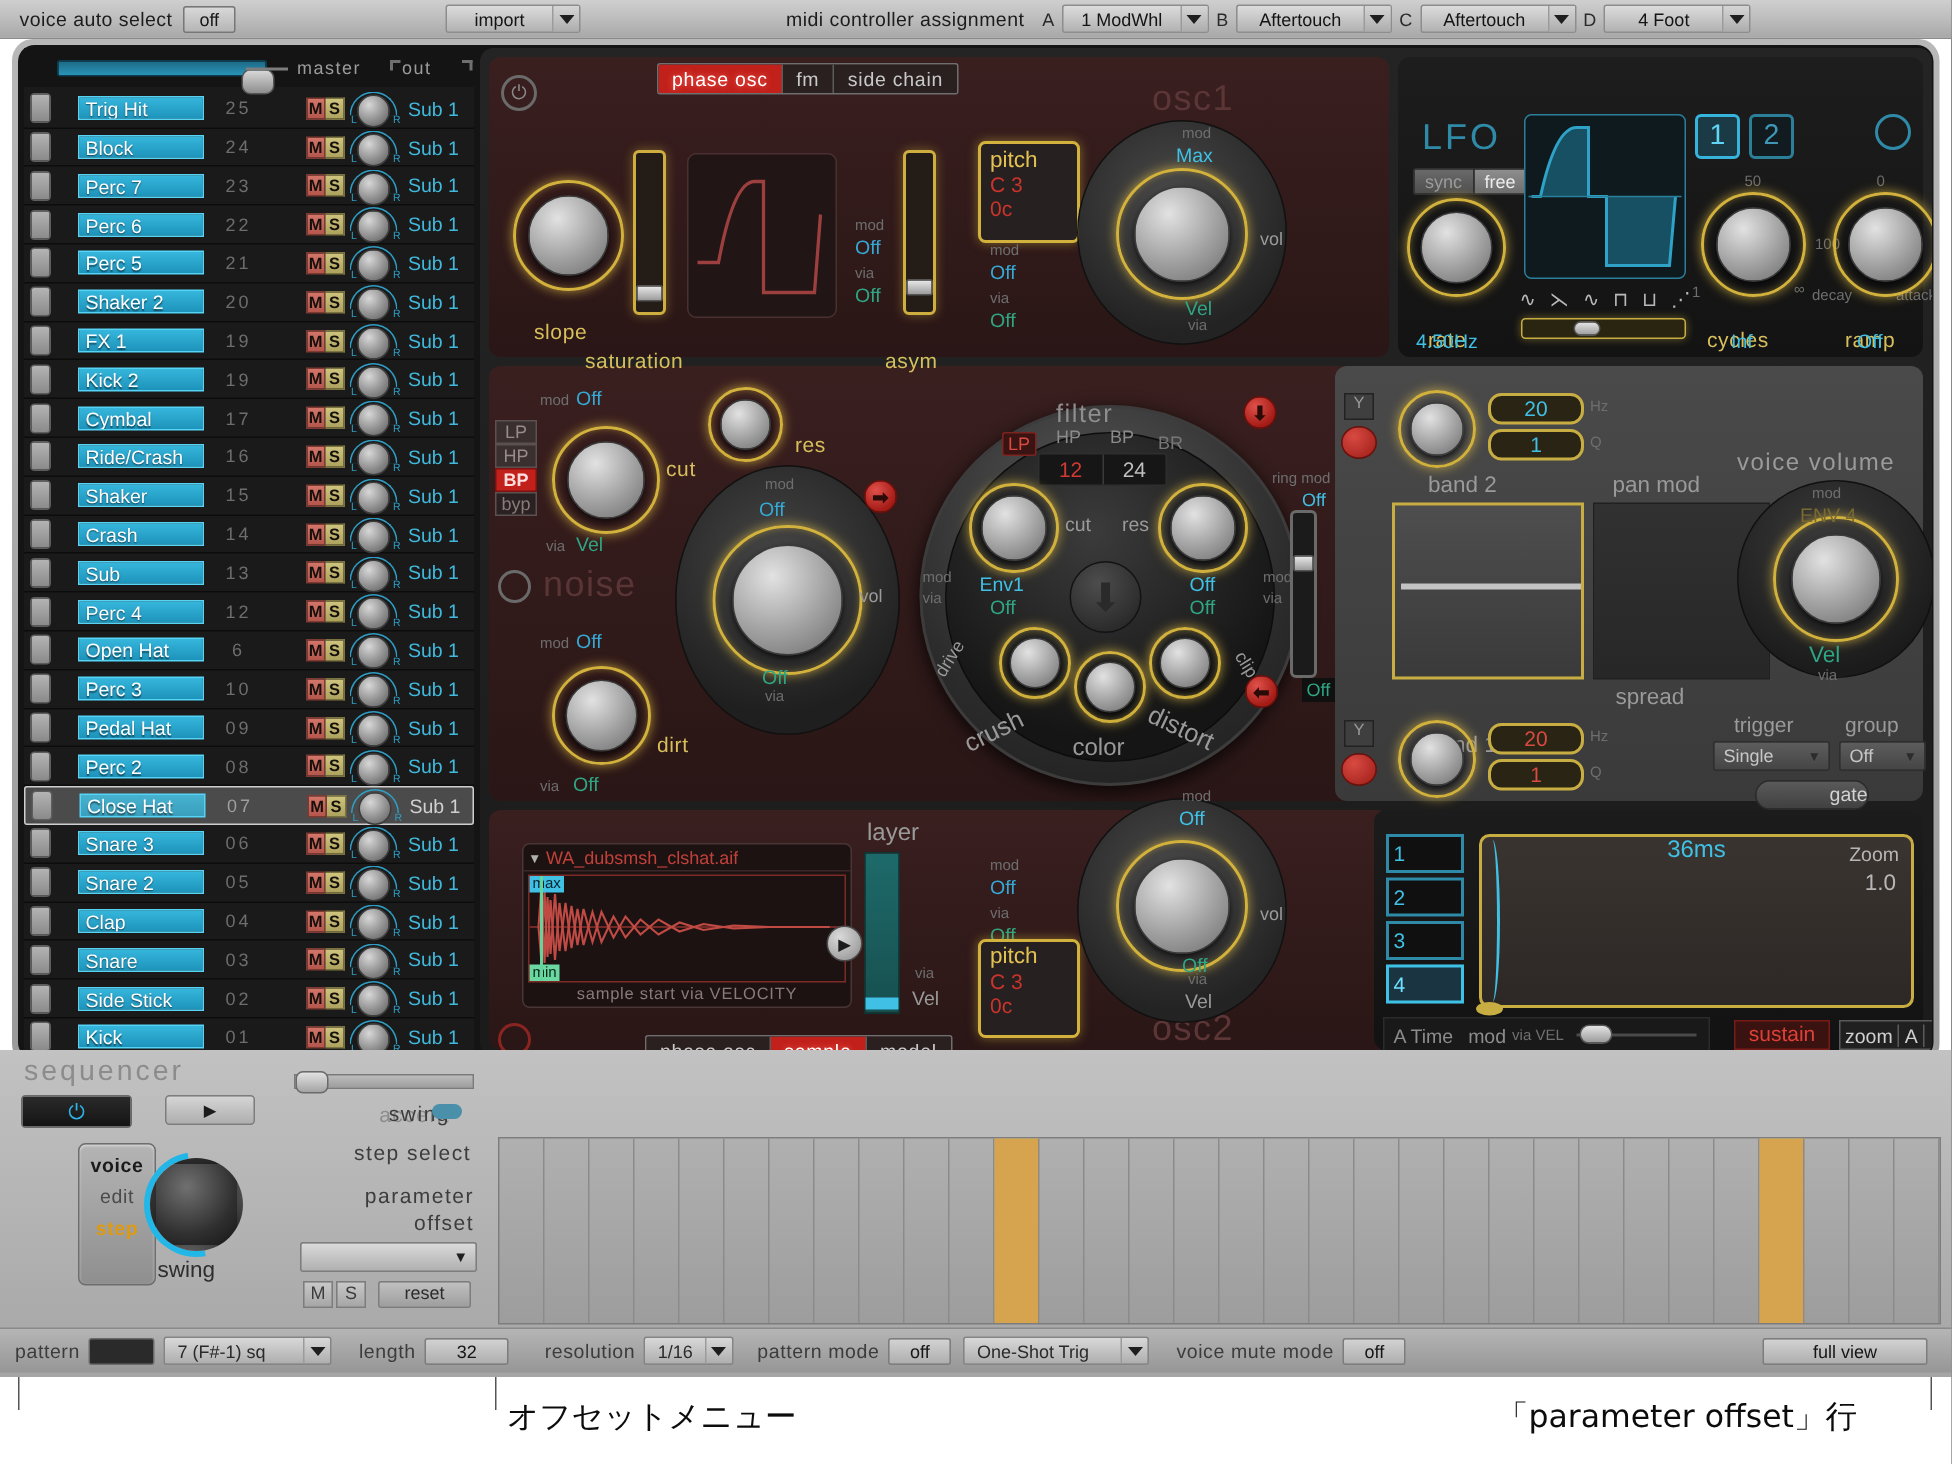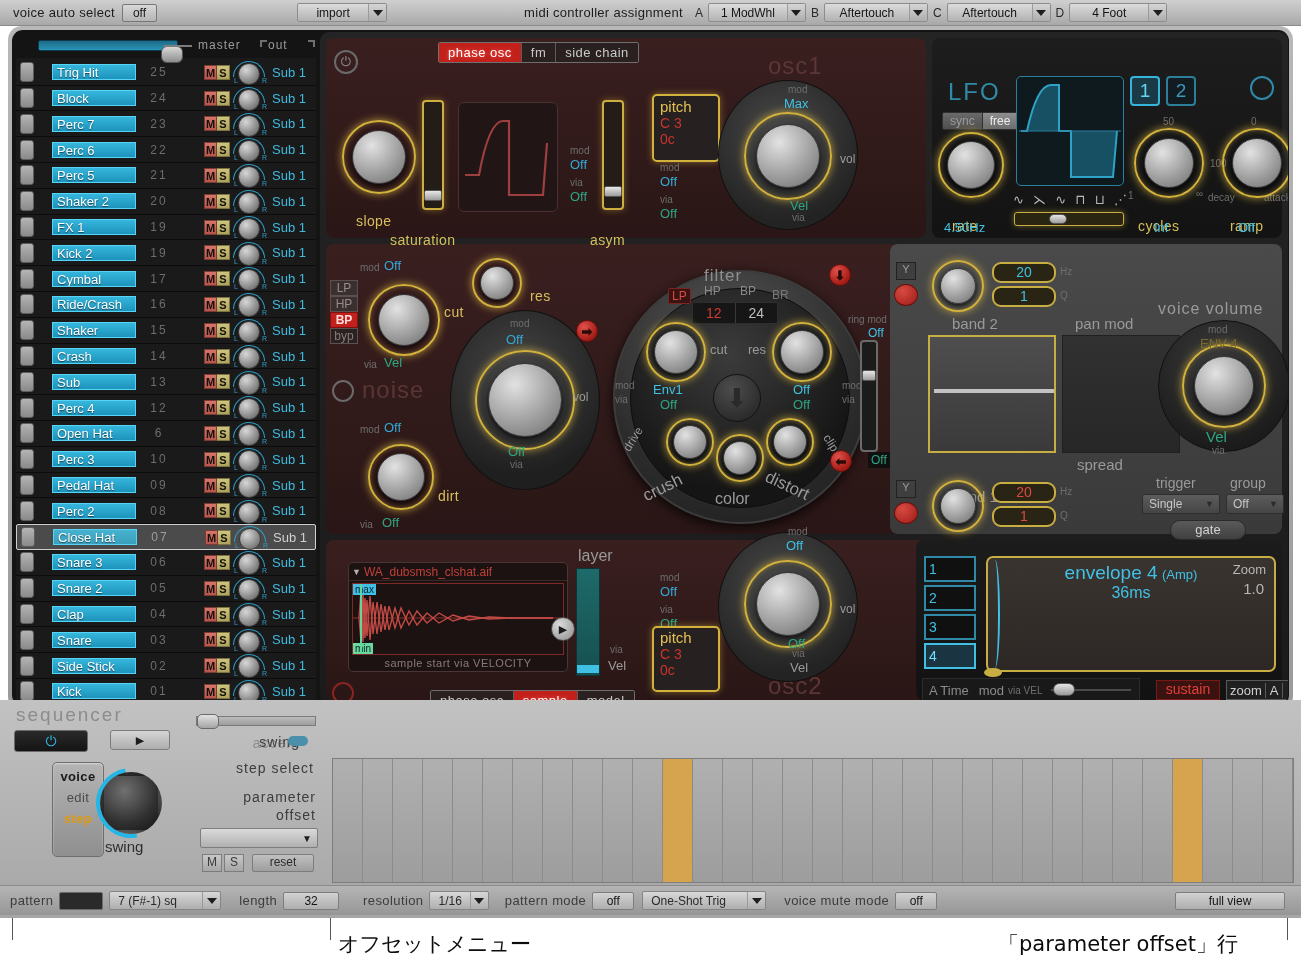--- a/index.html
+++ b/index.html
@@ -952,21 +952,21 @@
     <div class="lbl-gray" style="position:absolute;left:836px;top:443px;font-size:14px;">trigger</div>
     <div class="lbl-gray" style="position:absolute;left:910px;top:443px;font-size:14px;">group</div>
     <div style="position:absolute;left:822px;top:462px;width:78px;height:20px;background:linear-gradient(to bottom,#5d5d5d,#454545);border:1px solid #2e2e2e;border-radius:2px;display:flex;align-items:center;">
       <span style="color:#c7c7c7;font-size:12px;padding-left:6px;flex:1;">Single</span>
       <span style="padding-right:5px;color:#2b2b2b;font-size:9px;">▼</span>
     </div>
     <div style="position:absolute;left:906px;top:462px;width:58px;height:20px;background:linear-gradient(to bottom,#5d5d5d,#454545);border:1px solid #2e2e2e;border-radius:2px;display:flex;align-items:center;">
       <span style="color:#c7c7c7;font-size:12px;padding-left:6px;flex:1;">Off</span>
       <span style="padding-right:5px;color:#2b2b2b;font-size:9px;">▼</span>
     </div>
-    <div style="position:absolute;left:850px;top:488px;width:76px;height:20px;background:linear-gradient(to bottom,#5a5a5a,#404040);border:1px solid #2b2b2b;border-radius:10px;color:#d2d2d2;font-size:13px;text-align:center;line-height:18px;">gate</div>
+    <div style="position:absolute;left:850px;top:488px;width:76px;height:20px;background:linear-gradient(to bottom,#5a5a5a,#404040);border:1px solid #2b2b2b;border-radius:10px;color:#d2d2d2;font-size:13px;text-align:right;line-height:18px;">gate</div>
 
     <div class="pwr" style="left:12px;top:650px;width:22px;height:22px;border-color:#8a2420;color:#c2201b;"></div>
     <div style="position:absolute;left:448px;top:640px;font-size:24px;color:#5c3636;letter-spacing:1px;">osc2</div>
 
     <div style="position:absolute;left:28px;top:530px;width:220px;height:110px;background:#1d1212;border:1px solid #4a3535;border-radius:5px;">
       <div style="display:flex;align-items:center;height:18px;border-bottom:1px solid #3a2828;">
         <span style="color:#b0b0b0;font-size:9px;padding:0 3px;">▼</span>
         <span style="color:#c0403a;font-size:12px;white-space:nowrap;overflow:hidden;">WA_dubsmsh_clshat.aif</span>
       </div>
       <div style="position:relative;height:72px;border:1px solid #7d2a26;margin:2px 3px;">
@@ -1019,24 +1019,20 @@
     </div>
 
     <div style="position:absolute;left:604px;top:524px;">
       <div style="width:52px;height:26px;border:2px solid #2f8aa8;background:#101010;color:#3fc0e4;font-size:14px;margin-bottom:3px;padding-left:3px;line-height:22px;"><span>1</span></div>
       <div style="width:52px;height:26px;border:2px solid #2f8aa8;background:#101010;color:#3fc0e4;font-size:14px;margin-bottom:3px;padding-left:3px;line-height:22px;"><span>2</span></div>
       <div style="width:52px;height:26px;border:2px solid #2f8aa8;background:#101010;color:#3fc0e4;font-size:14px;margin-bottom:3px;padding-left:3px;line-height:22px;"><span>3</span></div>
       <div style="width:52px;height:26px;border:2px solid #3fc0e4;background:#1a3442;color:#6fe0ff;font-size:14px;padding-left:3px;line-height:22px;"><span>4</span></div>
     </div>
 
     <div style="position:absolute;left:666px;top:524px;width:290px;height:116px;background:linear-gradient(to bottom,#3a3430,#2d2825);border:2px solid #c8ae42;border-radius:7px;">
-      <div style="text-align:center;padding-top:4px;">
-        <span style="color:#3fc0e4;font-size:19px;">envelope 4</span>
-        <span style="color:#3fc0e4;font-size:13px;">(Amp)</span>
-      </div>
       <div style="text-align:center;color:#3fc0e4;font-size:16px;">36ms</div>
       <div style="position:absolute;right:8px;top:4px;color:#b6b6b6;font-size:13px;">Zoom</div>
       <div style="position:absolute;right:10px;top:22px;color:#b6b6b6;font-size:15px;">1.0</div>
       <div style="position:absolute;left:2px;top:2px;width:10px;height:108px;border-right:2px solid #3fc0e4;border-radius:0 50% 50% 0;"></div>
     </div>
     <div style="position:absolute;left:664px;top:636px;width:18px;height:9px;background:#c8ae42;border-radius:50%;"></div>
 
     <div style="position:absolute;left:602px;top:646px;width:218px;height:24px;background:#191919;border:1px solid #2b2b2b;display:flex;align-items:center;">
       <span style="color:#8c8c8c;font-size:13px;padding-left:6px;">A Time</span>
       <span style="color:#8c8c8c;font-size:13px;padding-left:10px;">mod</span>

